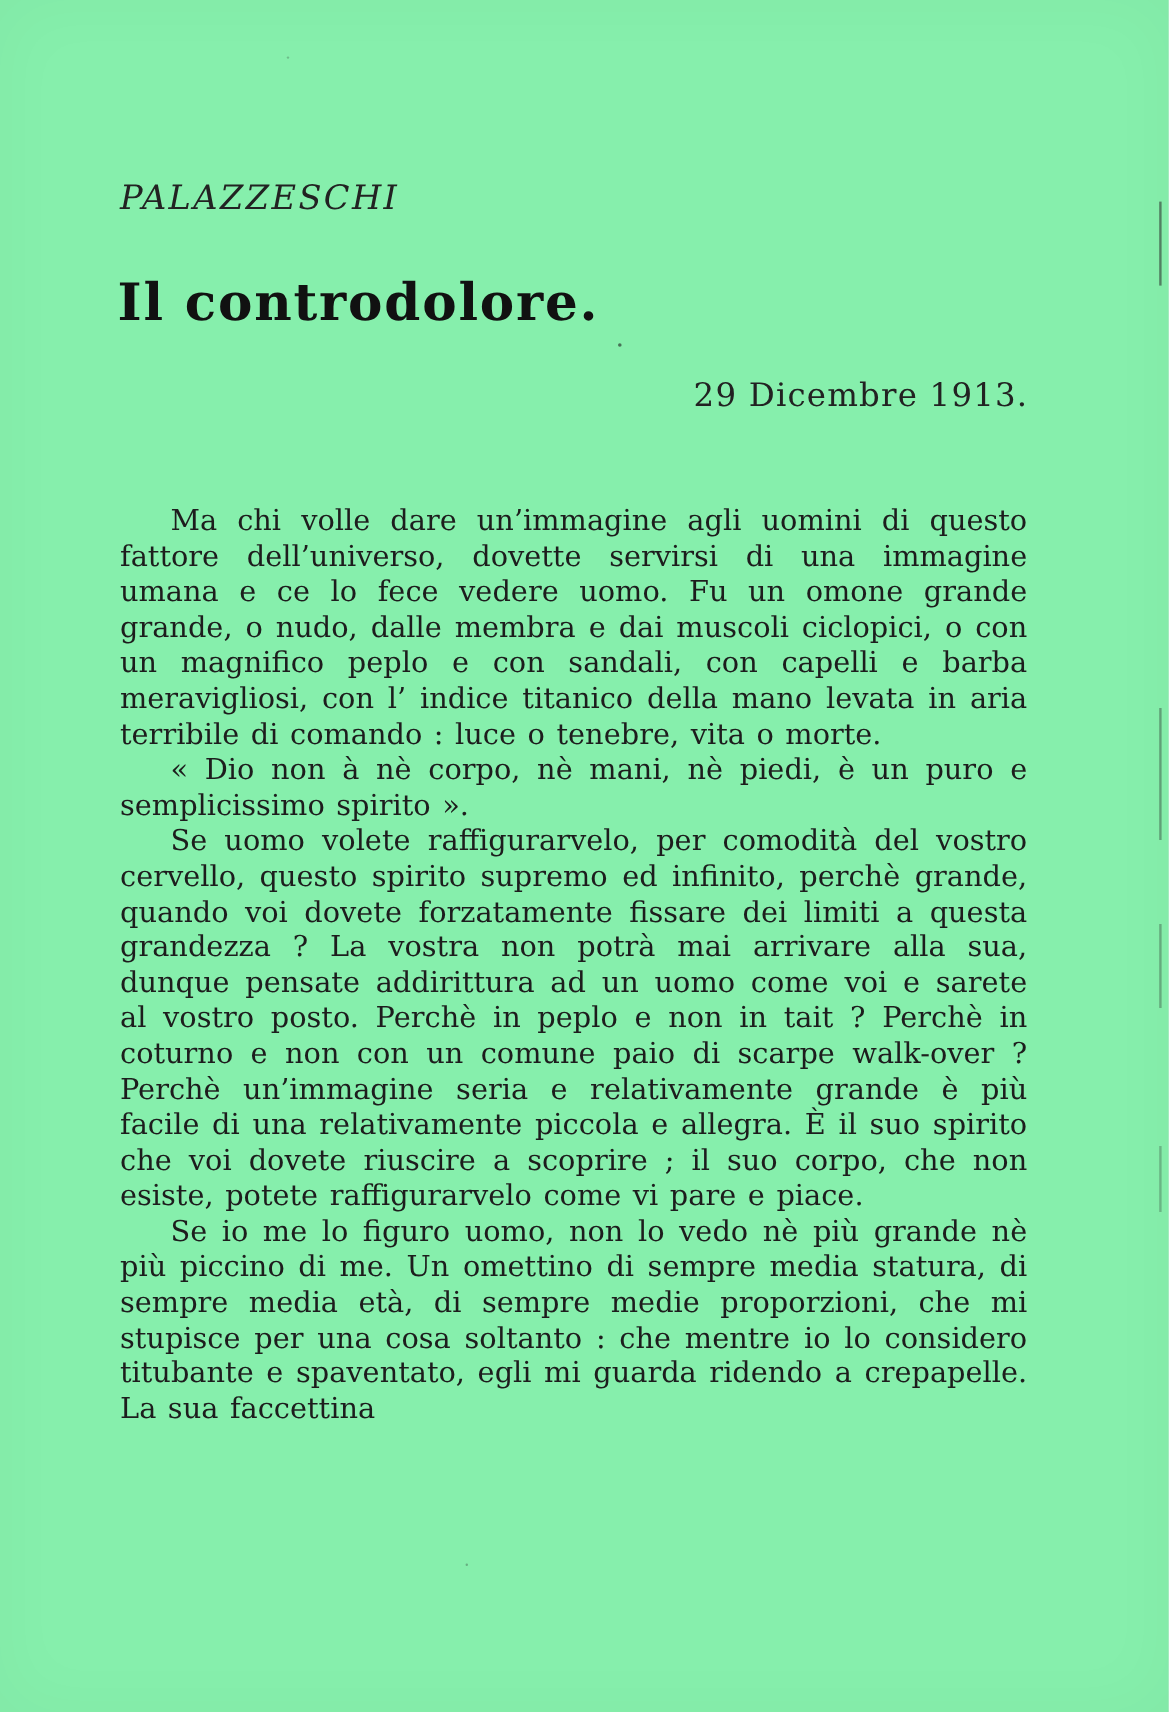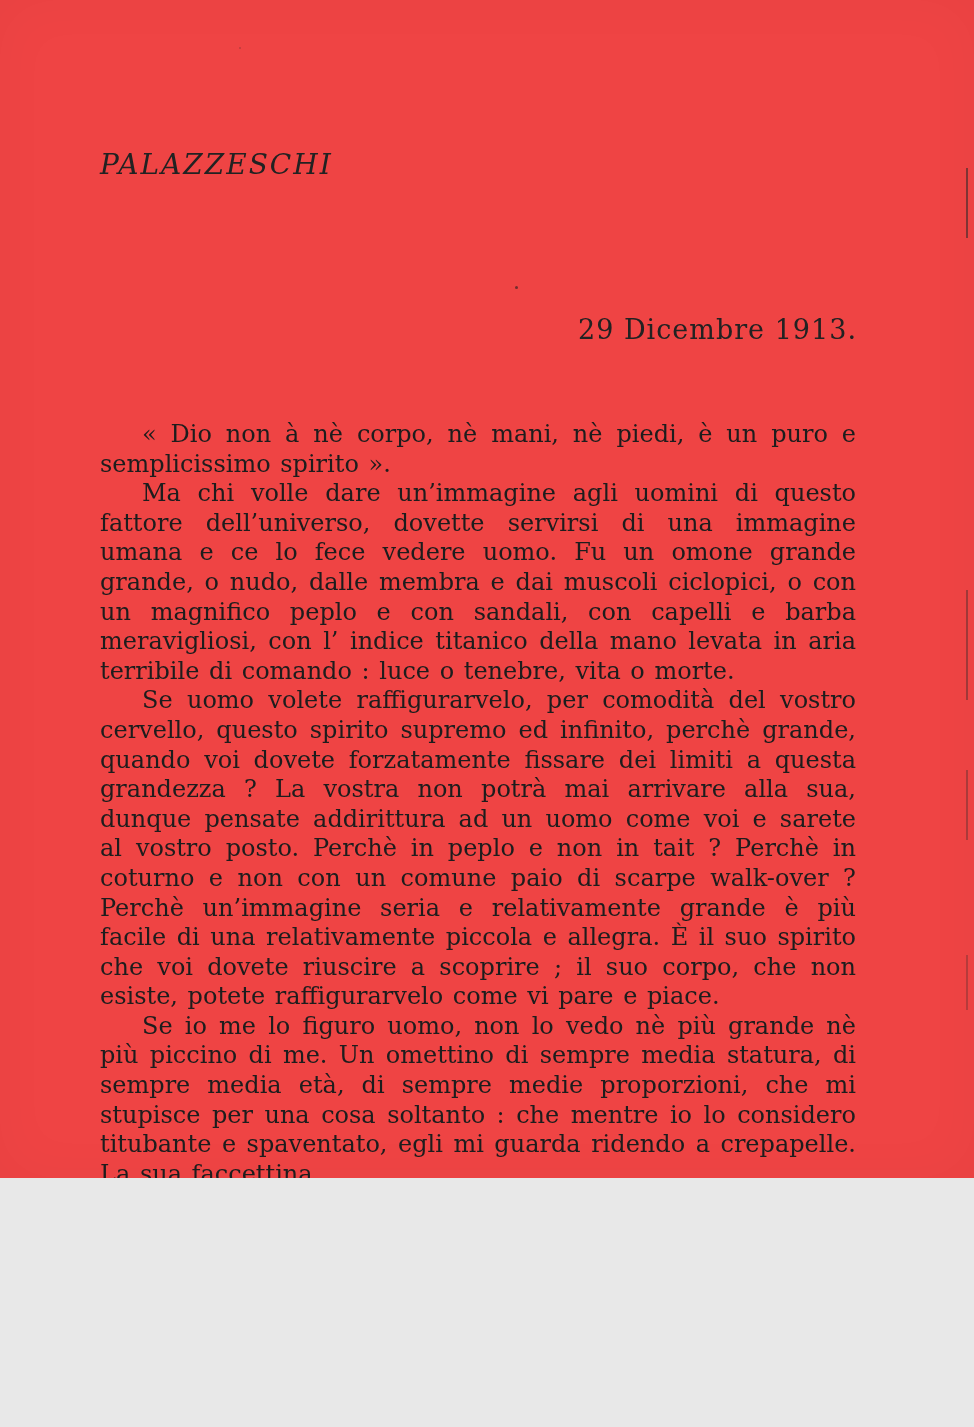--- a/index.html
+++ b/index.html
@@ -3,23 +3,23 @@
   <meta charset="utf-8">
   <style>
     html, body {
       margin: 0;
       padding: 0;
       background: #e8e8e8;
     }
     .scan-page {
       position: relative;
       width: 974px;
-      height: 1178px;
+      height: 1427px;
       margin: 0 auto;
-      background: #ef4444;
+      background: #86efac;
       color: #1c1c1c;
       font-family: "DejaVu Serif", "Liberation Serif", serif;
       overflow: hidden;
       box-shadow: inset 0 0 60px rgba(0,0,0,0.03);
     }
     .author {
       position: absolute;
       left: 100px;
       top: 148px;
       font-style: italic;
@@ -81,26 +81,27 @@
     .speck.s2 { left: 388px; top: 1303px; width: 2px; height: 2px; opacity: .5; }
     .speck.s3 { left: 239px; top: 47px;  width: 2px; height: 2px; opacity: .4; }
   </style>
 </head>
 <body>
 
 <div class="scan-page">
 
   <div class="author">PALAZZESCHI</div>
 
+  <div class="title">Il controdolore.</div>
 
   <div class="date">29 Dicembre 1913.</div>
 
   <div class="body-text">
+    <p>Ma chi volle dare un’immagine agli uomini di questo fattore dell’universo, dovette servirsi di una immagine umana e ce lo fece vedere uomo. Fu un omone grande grande, o nudo, dalle membra e dai muscoli ciclopici, o con un magnifico peplo e con sandali, con capelli e barba meravigliosi, con l’ indice titanico della mano levata in aria terribile di comando : luce o tenebre, vita o morte.</p>
     <p>« Dio non à nè corpo, nè mani, nè piedi, è un puro e semplicissimo spirito ».</p>
-    <p>Ma chi volle dare un’immagine agli uomini di questo fattore dell’universo, dovette servirsi di una immagine umana e ce lo fece vedere uomo. Fu un omone grande grande, o nudo, dalle membra e dai muscoli ciclopici, o con un magnifico peplo e con sandali, con capelli e barba meravigliosi, con l’ indice titanico della mano levata in aria terribile di comando : luce o tenebre, vita o morte.</p>
     <p>Se uomo volete raffigurarvelo, per comodità del vostro cervello, questo spirito supremo ed infinito, perchè grande, quando voi dovete forzatamente fissare dei limiti a questa grandezza ? La vostra non potrà mai arrivare alla sua, dunque pensate addirittura ad un uomo come voi e sarete al vostro posto. Perchè in peplo e non in tait ? Perchè in coturno e non con un comune paio di scarpe walk-over ? Perchè un’immagine seria e relativamente grande è più facile di una relativamente piccola e allegra. È il suo spirito che voi dovete riuscire a scoprire ; il suo corpo, che non esiste, potete raffigurarvelo come vi pare e piace.</p>
     <p>Se io me lo figuro uomo, non lo vedo nè più grande nè più piccino di me. Un omettino di sempre media statura, di sempre media età, di sempre medie proporzioni, che mi stupisce per una cosa soltanto : che mentre io lo considero titubante e spaventato, egli mi guarda ridendo a crepapelle. La sua faccettina</p>
   </div>
 
   <div class="edge-mark m1"></div>
   <div class="edge-mark m2"></div>
   <div class="edge-mark m3"></div>
   <div class="edge-mark m4"></div>
 
   <div class="speck s1"></div>

